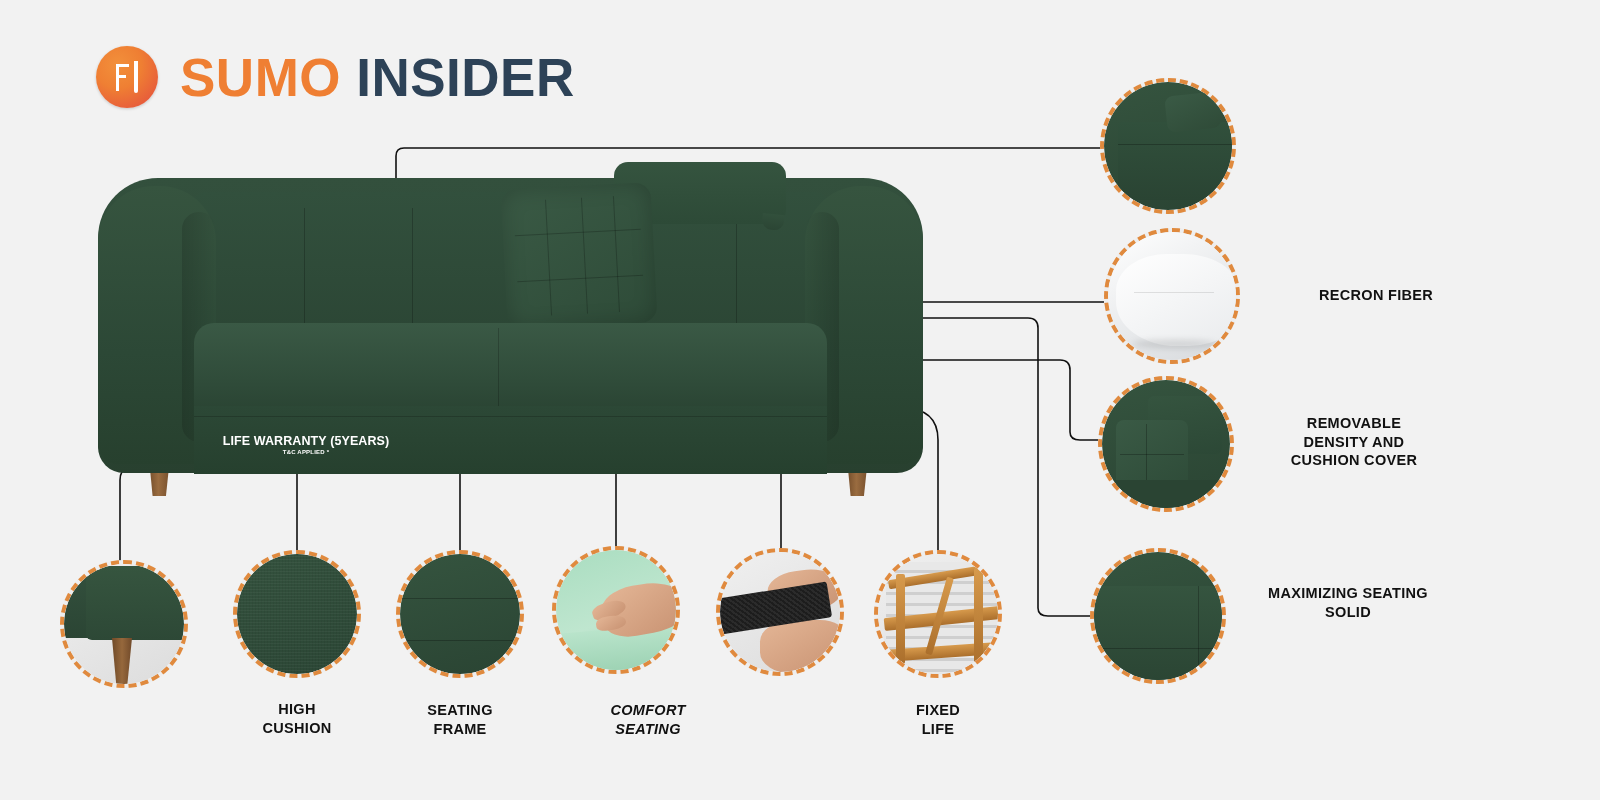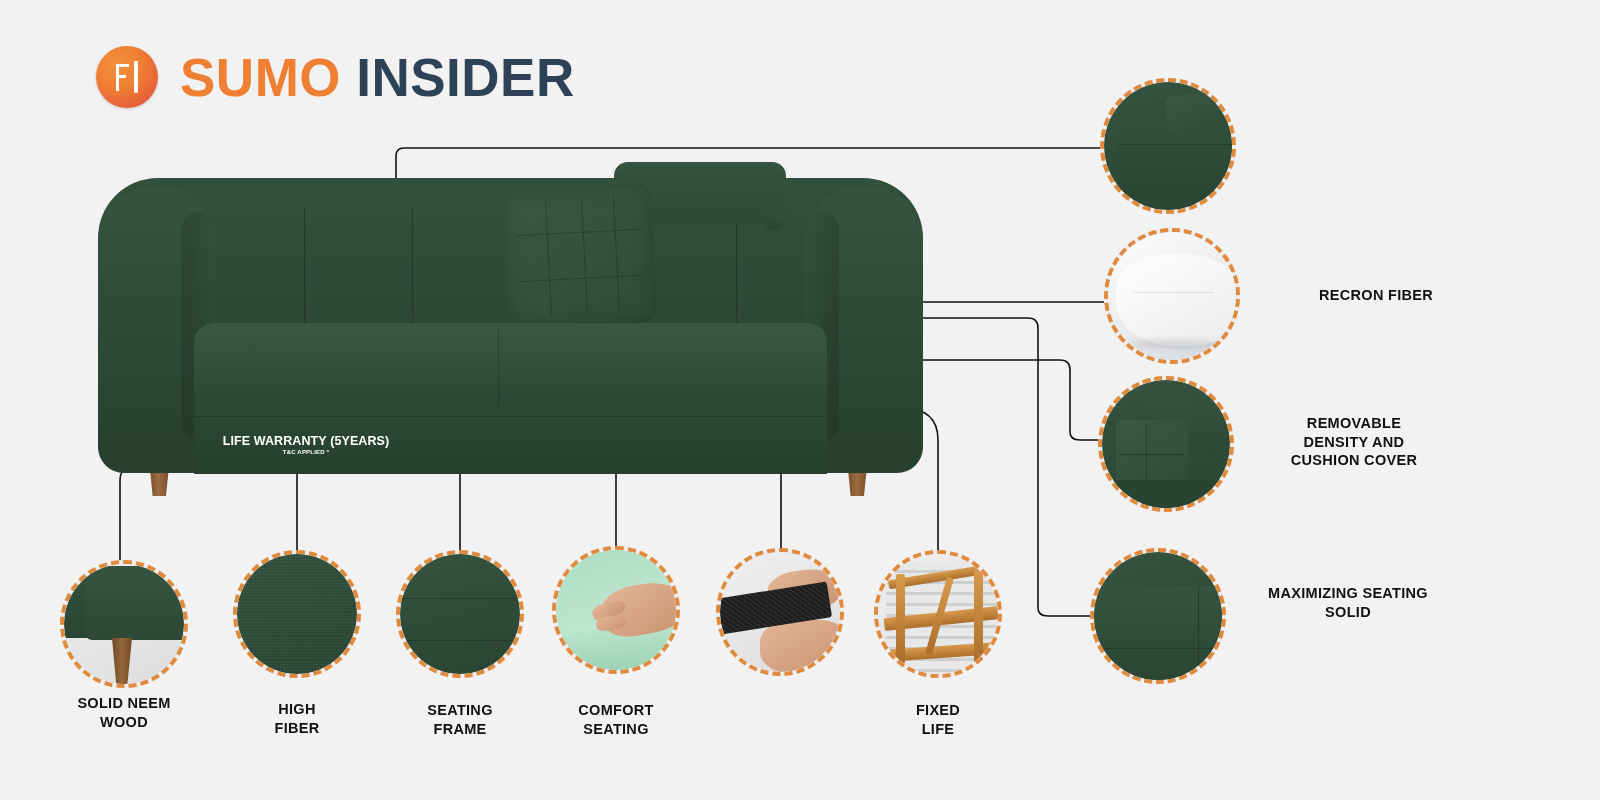--- a/index.html
+++ b/index.html
@@ -293,33 +293,29 @@
   </div>
 
   <div class="circle" style="left:60px; top:560px; width:128px; height:128px;">
     <div class="photo">
       <span class="fill-grey"></span>
       <span style="position:absolute; left:-4px; top:6px; width:86px; height:68px; background:linear-gradient(180deg,#33503d,#2b4534);"></span>
       <span style="position:absolute; left:22px; top:2px; width:110px; height:74px; background:linear-gradient(180deg,#36553f,#2d4836); border-radius:0 0 6px 6px;"></span>
       <span style="position:absolute; left:48px; top:74px; width:20px; height:48px; background:linear-gradient(90deg,#6f4a28,#96683c 50%,#714a2a); clip-path:polygon(0 0,100% 0,76% 100%,22% 100%);"></span>
     </div>
   </div>
-  <div class="label" style="left:36px; top:694px; width:176px;">
-    <div>SOLID NEEM</div>
-    <div>WOOD</div>
-  </div>
 
   <div class="circle" style="left:233px; top:550px; width:128px; height:128px;">
     <div class="photo">
         <span class="fill-velvet"></span>
       </div>
   </div>
   <div class="label" style="left:209px; top:700px; width:176px;">
     <div>HIGH</div>
-    <div>FIBER</div>
+    <div>CUSHION</div>
   </div>
 
   <div class="circle" style="left:396px; top:550px; width:128px; height:128px;">
     <div class="photo">
       <span class="fill-green"></span>
       <span class="hline" style="left:0; top:44px; width:128px; height:1px;"></span>
       <span class="hline" style="left:0; top:86px; width:128px; height:1px;"></span>
     </div>
   </div>
   <div class="label" style="left:372px; top:701px; width:176px;">
@@ -329,21 +325,21 @@
 
   <div class="circle" style="left:552px; top:546px; width:128px; height:128px;">
     <div class="photo">
       <span class="fill-mint"></span>
       <span style="position:absolute; left:-6px; bottom:-4px; width:150px; height:46px; background:linear-gradient(180deg,#b9e4cb,#9bd1b2); transform:rotate(-5deg);"></span>
       <span class="hand" style="left:46px; top:34px; width:86px; height:50px; transform:rotate(-10deg);"></span>
       <span class="hand" style="left:36px; top:52px; width:34px; height:16px; transform:rotate(-18deg);"></span>
       <span class="hand" style="left:40px; top:66px; width:30px; height:14px; transform:rotate(-8deg);"></span>
     </div>
   </div>
-  <div class="label" style="left:528px; top:701px; width:176px;">
+  <div class="label" style="left:560px; top:701px; width:176px;font-style:italic;">
     <div>COMFORT</div>
     <div>SEATING</div>
   </div>
 
   <div class="circle" style="left:716px; top:548px; width:128px; height:128px;">
     <div class="photo">
       <span class="fill-grey"></span>
       <span class="hand" style="left:48px; top:18px; width:74px; height:42px; transform:rotate(-8deg);"></span>
       <span class="hand" style="left:40px; top:68px; width:86px; height:54px; border-radius:40% 30% 30% 40%;"></span>
       <span class="foam-block" style="left:-2px; top:38px; width:112px; height:36px; transform:rotate(-9deg);

